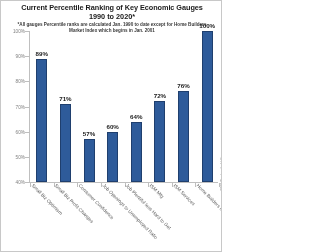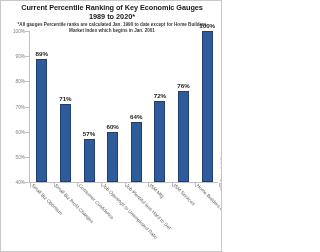--- a/index.html
+++ b/index.html
@@ -159,21 +159,21 @@
     transform: rotate(-90deg) translate(-100%, 0);
   }
 </style>
 </head>
 <body>
 
 <div id="chart-root">
 
   <div class="title-block">
     <div class="chart-title">Current Percentile Ranking of Key Economic Gauges</div>
-    <div class="chart-subtitle">1989 to 2020*</div>
+    <div class="chart-subtitle">1990 to 2020*</div>
     <div class="chart-note">*All gauges Percentile ranks are calculated Jan. 1990 to date except for Home Builders Market Index which begins in Jan. 2001</div>
   </div>
 
   <div class="plot-wrap">
     <div class="axis-labels" id="yticks">
         <div class="ytick" style="top: 0px;">100%</div>
         <div class="ytick" style="top: 25.1667px;">90%</div>
         <div class="ytick" style="top: 50.3333px;">80%</div>
         <div class="ytick" style="top: 75.5px;">70%</div>
         <div class="ytick" style="top: 100.667px;">60%</div>

